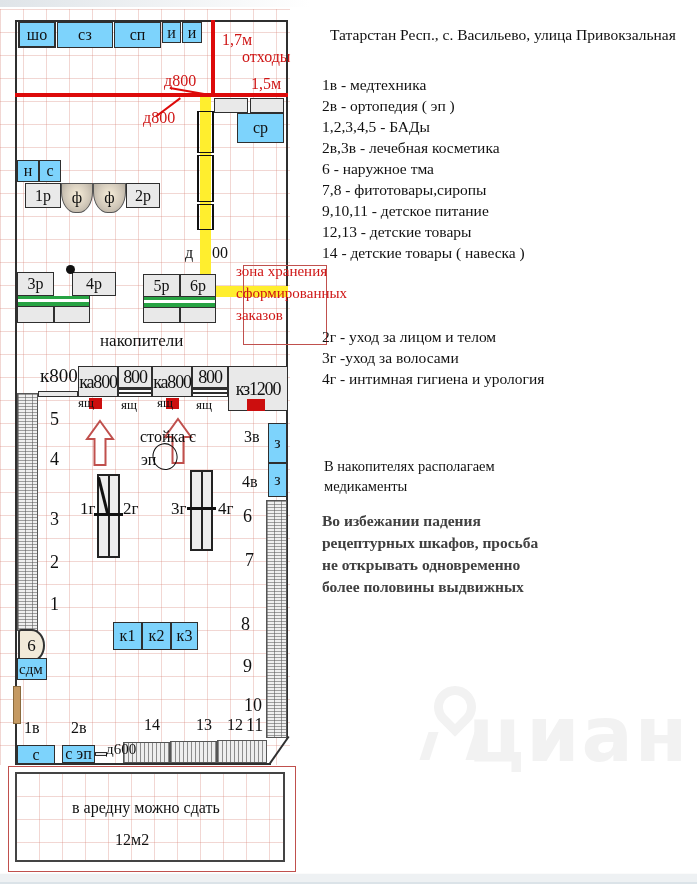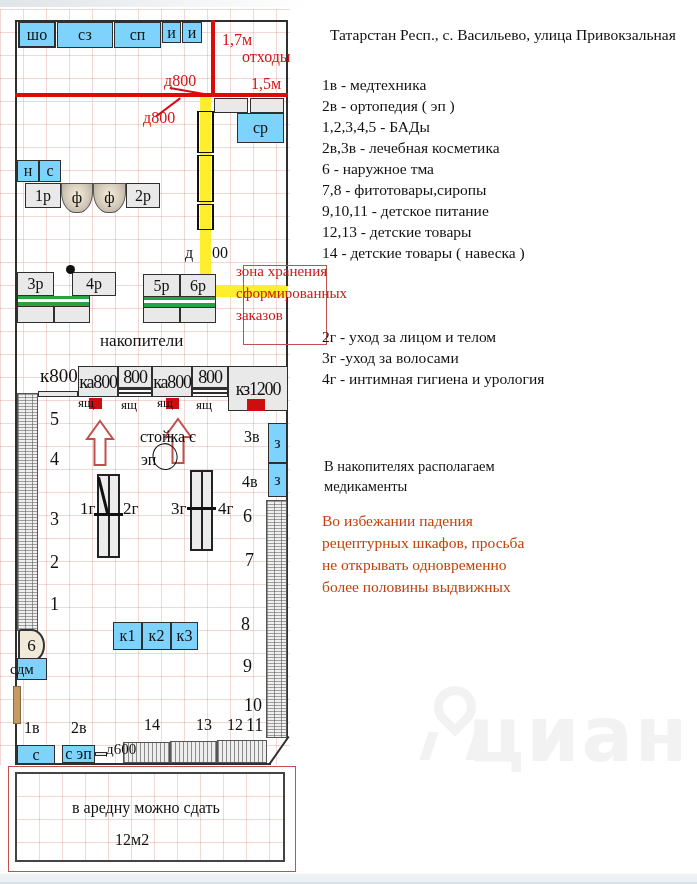--- a/index.html
+++ b/index.html
@@ -56,21 +56,21 @@
   .red{color:#cf1616;}
   .s13{font-size:13px}.s15{font-size:15px}.s16{font-size:16px}
   .s17{font-size:17px}.s18{font-size:18px}.s19{font-size:19px}
 
   
   .addr{position:absolute;left:330px;top:26px;width:369px;font-size:15.5px;white-space:nowrap;overflow:hidden;}
   .leg{position:absolute;left:322px;font-size:15.5px;line-height:21px;}
   #legend1{top:74px;}
   #legend2{top:326px;}
   .note{position:absolute;left:324px;top:456px;font-size:14.5px;line-height:20px;}
-  .warn{position:absolute;left:322px;top:510px;font-size:15.5px;line-height:22px;font-weight:normal;color:#c2410c;}
+  .warn{position:absolute;left:322px;top:510px;font-size:15.5px;line-height:22px;font-weight:bold;color:#404040;}
 
   
   .wm{position:absolute;left:468px;top:690px;font-family:"DejaVu Sans",sans-serif;font-weight:bold;
       font-size:76px;color:#f2f2f2;letter-spacing:2px;}
   .pin{position:absolute;left:420px;top:686px;width:60px;height:84px;}
   .pin i{position:absolute;display:block;}
   .pin-head{left:14px;top:0;width:24px;height:24px;border:9px solid #f2f2f2;border-radius:50% 50% 50% 0;transform:rotate(-45deg);}
   .pin-legs{left:4px;top:46px;width:36px;height:28px;border-left:10px solid #f2f2f2;border-right:10px solid #f2f2f2;transform:skewX(-18deg);}
 </style>
 </head>
@@ -192,21 +192,21 @@
     <div class="ptext s17" style="left: 80px; top: 500px;">1г</div>
     <div class="ptext s17" style="left: 123px; top: 500px;">2г</div>
     <div class="ptext s17" style="left: 171px; top: 500px;">3г</div>
     <div class="ptext s17" style="left: 218px; top: 500px;">4г</div>
     <div class="ptext s18" style="left: 243px; top: 507px;">6</div>
     <div class="ptext s18" style="left: 245px; top: 551px;">7</div>
     <div class="ptext s18" style="left: 241px; top: 615px;">8</div>
     <div class="ptext s18" style="left: 243px; top: 657px;">9</div>
     <div class="ptext s18" style="left: 244px; top: 696px;">10</div>
     <div class="ptext s18" style="left: 246px; top: 716px;">11</div>
-    <div class="ptext s15" style="left: 10px; top: 662px;">сдм</div>
+    <div class="ptext s15" style="left: 19px; top: 662px;">сдм</div>
     <div class="ptext s16" style="left: 24px; top: 720px;">1в</div>
     <div class="ptext s16" style="left: 71px; top: 720px;">2в</div>
     <div class="ptext s16" style="left: 144px; top: 717px;">14</div>
     <div class="ptext s16" style="left: 196px; top: 717px;">13</div>
     <div class="ptext s16" style="left: 227px; top: 717px;">12</div>
     <div class="ptext s15" style="left: 106px; top: 742px;">д600</div>
     <div class="ptext s16" style="left: 72px; top: 800px;">в аредну можно сдать</div>
     <div class="ptext s16" style="left: 115px; top: 832px;">12м2</div>
   </div>
 

